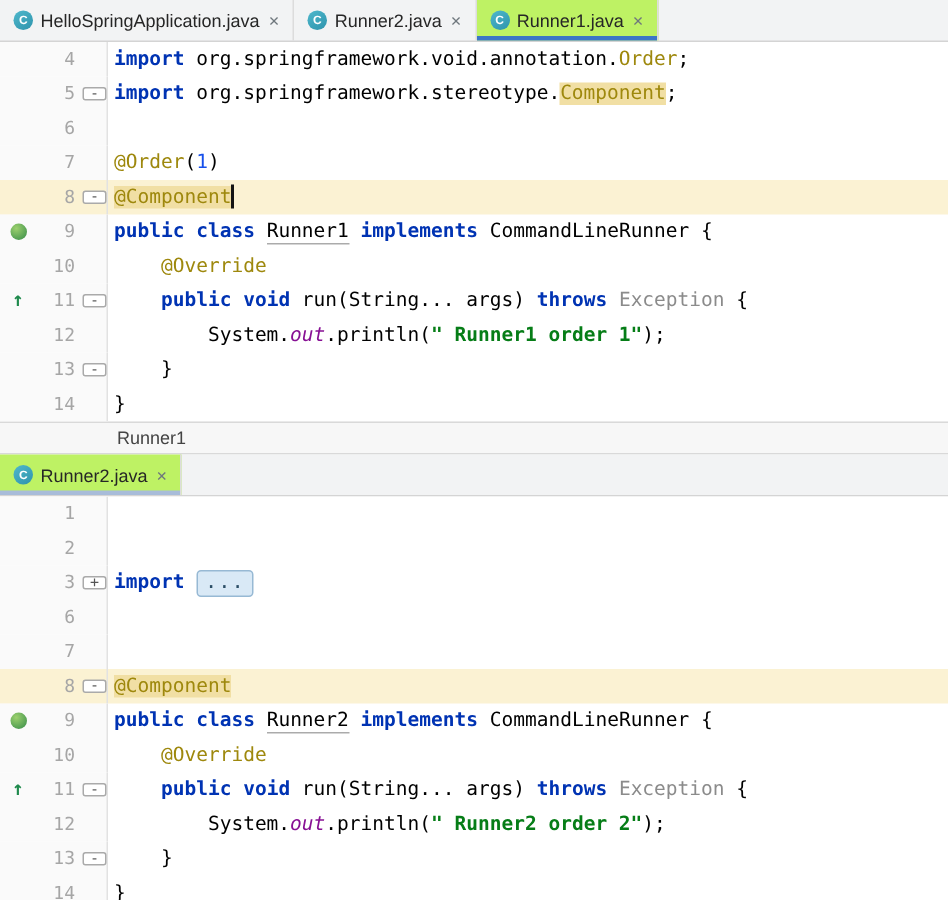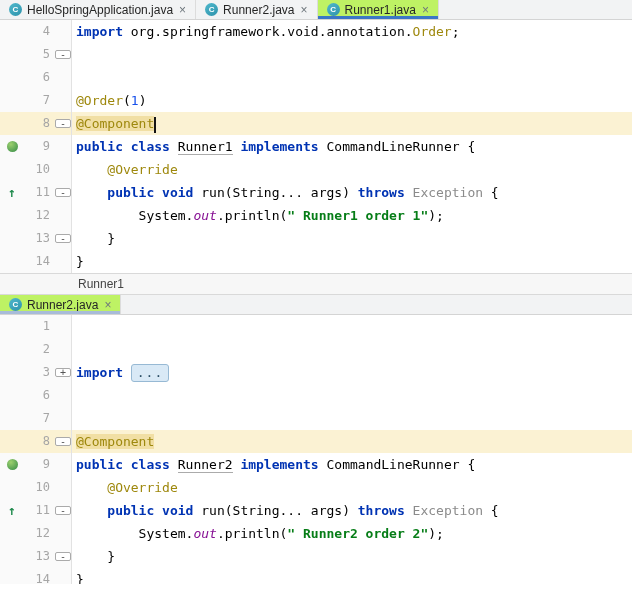--- a/index.html
+++ b/index.html
@@ -1,18 +1,18 @@
 <!DOCTYPE html>
 <html><head>
 <meta charset="utf-8">
 <style>
   *{box-sizing:border-box;margin:0;padding:0}
   html,body{width:632px;height:600px;overflow:hidden;background:#fff;font-family:"Liberation Sans",sans-serif}
 
-  .tabbar{height:20px;background:#F2F3F4;border-bottom:1px solid #D4D4D4;display:flex;align-items:stretch}
+  .tabbar{height:28px;background:#F2F3F4;border-bottom:1px solid #D4D4D4;display:flex;align-items:stretch}
   .tab{display:flex;align-items:center;gap:5px;padding:0 9px;font-size:12px;color:#262626;border-right:1px solid #DCDCDC;position:relative;cursor:default}
   .tab.active{background:#bef264}
   .tab.active::after{content:"";position:absolute;left:0;right:0;bottom:0;height:3px;background:#3B76C6}
   .tab.dim::after{background:#A8BCD9}
   .cls-icon{width:13px;height:13px;border-radius:50%;background:linear-gradient(145deg,#4FB8CC,#2E93AC);color:#fff;font-size:8px;font-weight:bold;display:flex;align-items:center;justify-content:center;flex:0 0 13px}
   .cls-icon::after{content:"C"}
   .tab-close{color:#6F777D;font-size:12px;line-height:1;margin-left:1px}
 
   .editor{background:#fff;font-family:"DejaVu Sans Mono",monospace;font-size:13px;overflow:hidden}
   #editor-top{height:253px}
@@ -61,21 +61,21 @@
         <span class="tab-close">×</span>
       </div>
       <div class="tab active">
         <span class="cls-icon"></span>
         <span class="tab-label">Runner1.java</span>
         <span class="tab-close">×</span>
       </div>
     </div>
     <div class="editor" id="editor-top">
         <div class="line-row"><div class="gutter"><span class="g-ico"></span><span class="g-num">4</span><span class="g-fold"></span></div><div class="code"><span class="tok-kw">import</span><span class="tok-p"> org.springframework.void.annotation.</span><span class="tok-ann">Order</span><span class="tok-p">;</span></div></div>
-        <div class="line-row"><div class="gutter"><span class="g-ico"></span><span class="g-num">5</span><span class="g-fold fold-m">-</span></div></div>
+        <div class="line-row"><div class="gutter"><span class="g-ico"></span><span class="g-num">5</span><span class="g-fold fold-m">-</span></div><div class="code"><span class="tok-kw">import</span><span class="tok-p"> org.springframework.stereotype.</span><span class="tok-occ">Component</span><span class="tok-p">;</span></div></div>
         <div class="line-row"><div class="gutter"><span class="g-ico"></span><span class="g-num">6</span><span class="g-fold"></span></div><div class="code"></div></div>
         <div class="line-row"><div class="gutter"><span class="g-ico"></span><span class="g-num">7</span><span class="g-fold"></span></div><div class="code"><span class="tok-ann">@Order</span><span class="tok-p">(</span><span class="tok-num">1</span><span class="tok-p">)</span></div></div>
         <div class="line-row hl"><div class="gutter"><span class="g-ico"></span><span class="g-num">8</span><span class="g-fold fold-m">-</span></div><div class="code"><span class="tok-occ">@Component</span><span class="caret"></span></div></div>
         <div class="line-row"><div class="gutter"><span class="g-ico g-bean"></span><span class="g-num">9</span><span class="g-fold"></span></div><div class="code"><span class="tok-kw">public</span><span class="tok-p"> </span><span class="tok-kw">class</span><span class="tok-p"> </span><span class="tok-cdef">Runner1</span><span class="tok-p"> </span><span class="tok-kw">implements</span><span class="tok-p"> CommandLineRunner {</span></div></div>
         <div class="line-row"><div class="gutter"><span class="g-ico"></span><span class="g-num">10</span><span class="g-fold"></span></div><div class="code"><span class="tok-p">    </span><span class="tok-ann">@Override</span></div></div>
         <div class="line-row"><div class="gutter"><span class="g-ico g-ovr">↑</span><span class="g-num">11</span><span class="g-fold fold-m">-</span></div><div class="code"><span class="tok-p">    </span><span class="tok-kw">public</span><span class="tok-p"> </span><span class="tok-kw">void</span><span class="tok-p"> run(String... args) </span><span class="tok-kw">throws</span><span class="tok-p"> </span><span class="tok-cls">Exception</span><span class="tok-p"> {</span></div></div>
         <div class="line-row"><div class="gutter"><span class="g-ico"></span><span class="g-num">12</span><span class="g-fold"></span></div><div class="code"><span class="tok-p">        System.</span><span class="tok-fld">out</span><span class="tok-p">.println(</span><span class="tok-str">" Runner1 order 1"</span><span class="tok-p">);</span></div></div>
         <div class="line-row"><div class="gutter"><span class="g-ico"></span><span class="g-num">13</span><span class="g-fold fold-m">-</span></div><div class="code"><span class="tok-p">    }</span></div></div>
         <div class="line-row"><div class="gutter"><span class="g-ico"></span><span class="g-num">14</span><span class="g-fold"></span></div><div class="code"><span class="tok-p">}</span></div></div>
       </div>

